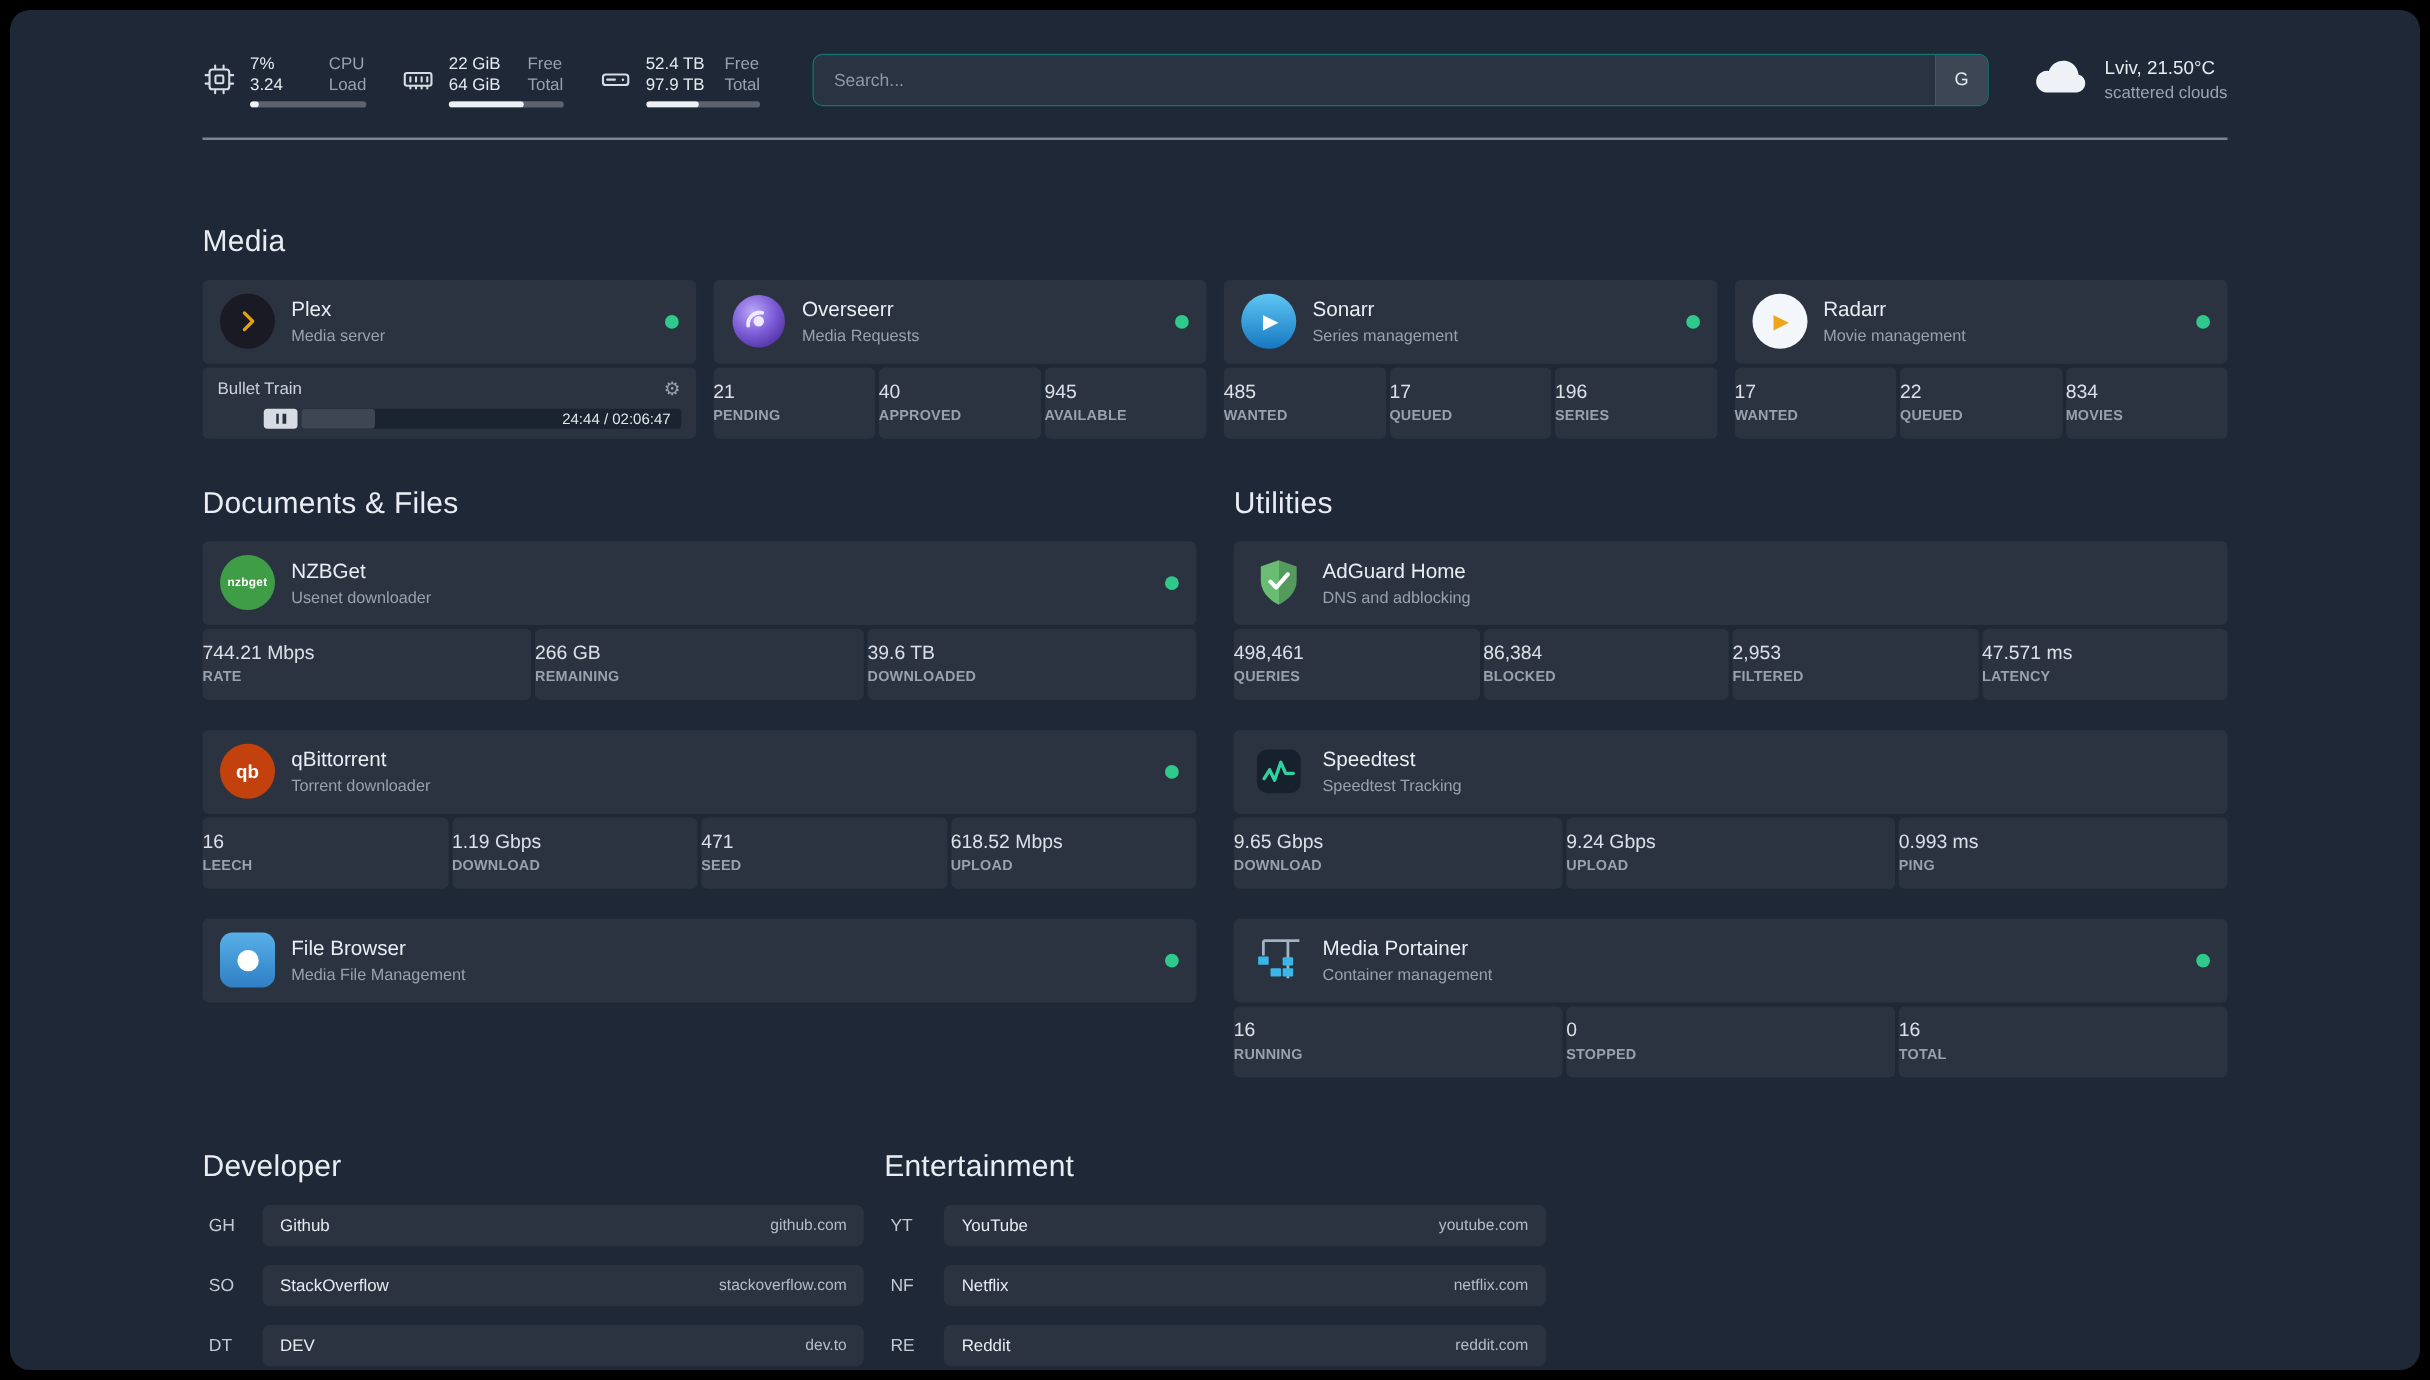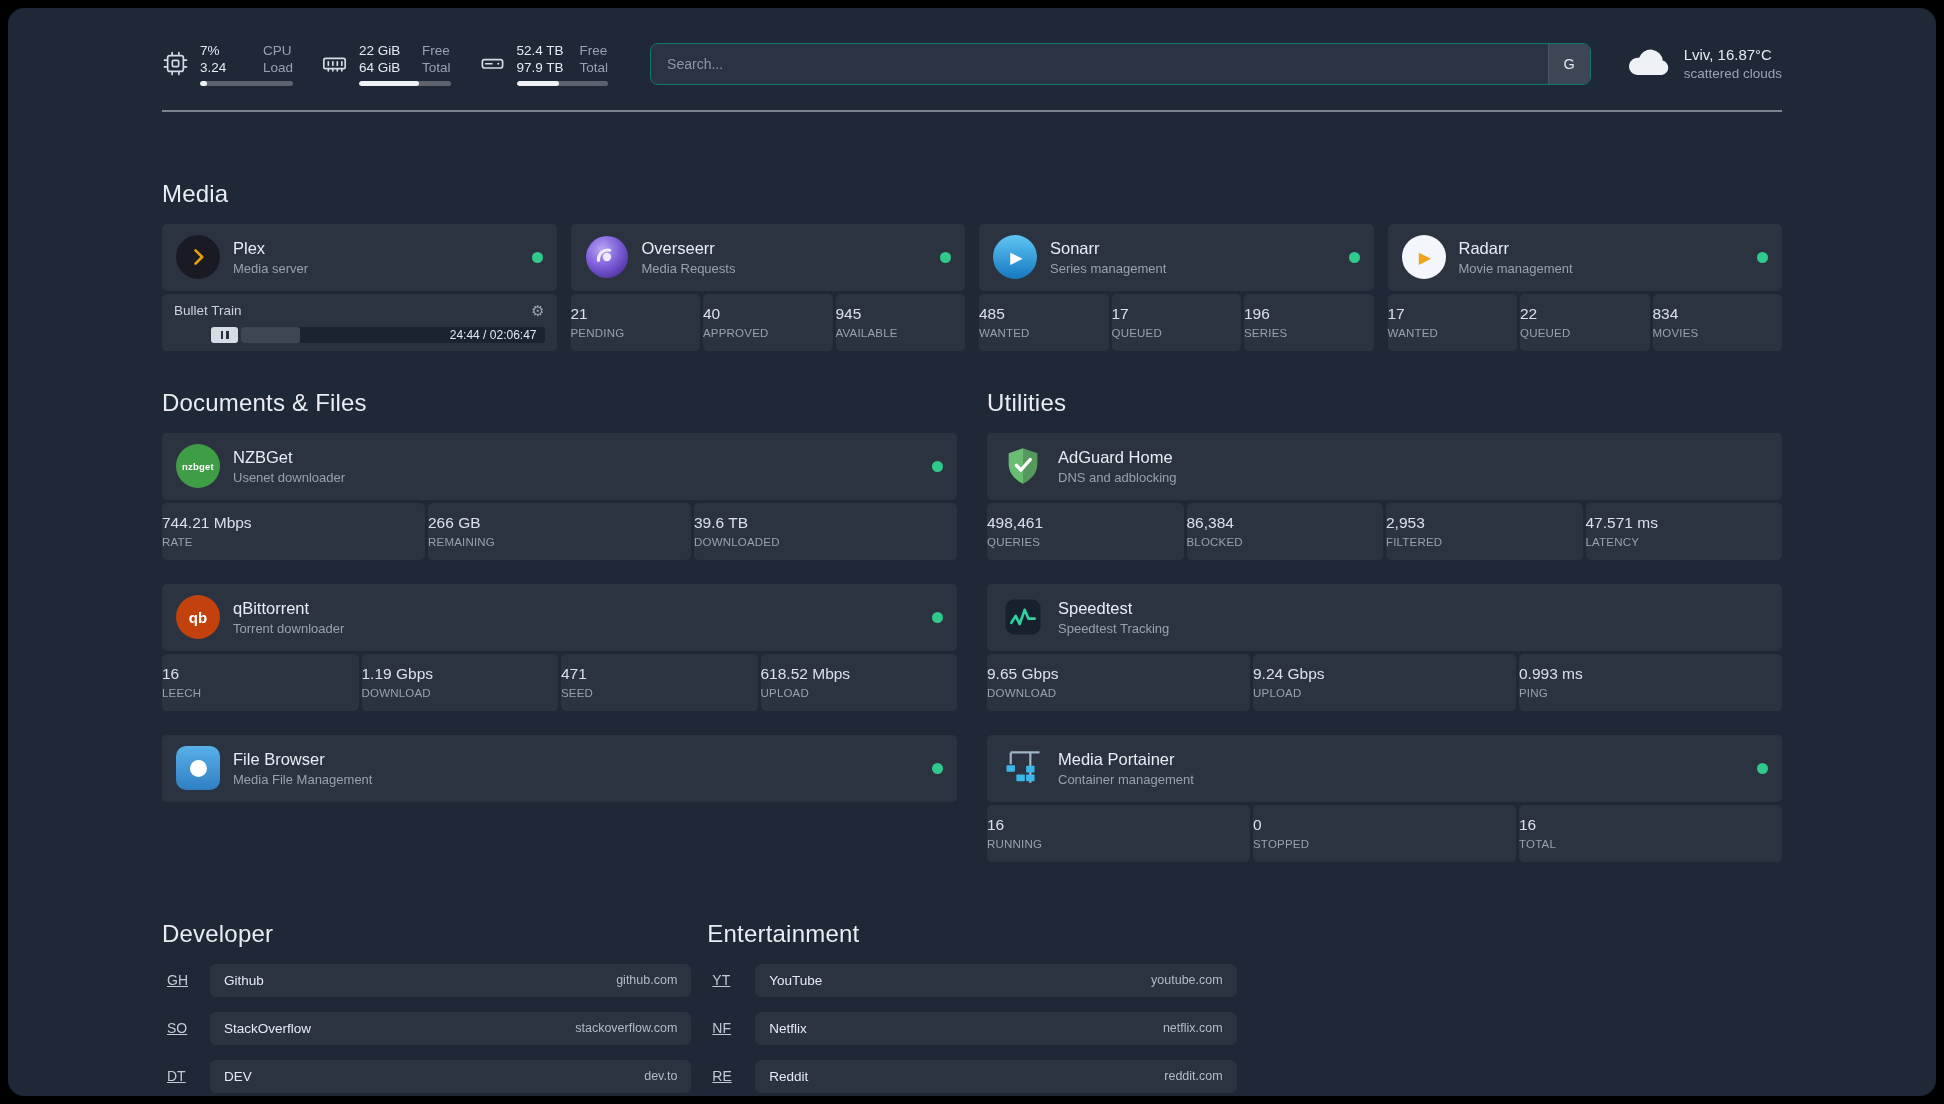--- a/index.html
+++ b/index.html
@@ -42,21 +42,21 @@
   .card { display:flex; flex-direction:column; gap:3px; }
   .block { background:rgba(255,255,255,0.055); border-radius:5px; }
   .head { display:flex; align-items:center; gap:13px; padding:11px 14px; height:67px; cursor:pointer; }
   .svc-name { font-size:16.5px; color:#e9edf3; }
   .svc-desc { font-size:13px; color:#98a1b0; margin-top:3px; }
   .dot { width:11px; height:11px; border-radius:50%; background:#2fc98c; margin-left:auto; flex:0 0 auto; }
   .stats { display:flex; gap:3px; }
   .stat { flex:1; background:rgba(255,255,255,0.055); border-radius:5px; height:57px;
     display:flex; flex-direction:column; justify-content:center; }
   .stat-v { font-size:15.5px; color:#dbe0e8; }
-  .stat-l { font-size:11.5px; font-weight:400; color:#98a1b0; margin-top:4px; letter-spacing:.2px; }
+  .stat-l { font-size:11.5px; font-weight:700; color:#98a1b0; margin-top:4px; letter-spacing:.2px; }
 
   
   .mw { height:57px; padding:8px 12px; display:flex; flex-direction:column; justify-content:space-between; }
   .mw-top { display:flex; justify-content:space-between; align-items:center; }
   .mw-title { font-size:13.5px; color:#ccd2db; }
   .gear { color:#98a1b0; font-size:15px; cursor:pointer; }
   .mw-bottom { display:flex; align-items:center;padding-left:37px; }
   .pause { width:27px; height:16px; background:#d7dce4; border-radius:3px; display:flex; align-items:center;
     justify-content:center; gap:3px; flex:0 0 auto; cursor:pointer; }
   .pause i { width:2.5px; height:8px; background:#27303f; display:block; }
@@ -71,21 +71,21 @@
   .icon-radarr { background:#f3f6fa; color:#f0a41c; font-size:16px; padding-left:3px; }
   .icon-nzbget { background:#3f9d46; color:#fff; font-size:9.5px; font-weight:700; letter-spacing:.2px; }
   .icon-qb { background:#c2410c; color:#fff; font-size:15px; font-weight:700; }
   .icon-fb { background:linear-gradient(180deg,#58b0e8,#2f7fc4); border-radius:10px; }
   .fb-core { width:17px; height:17px; background:#fff; border-radius:50%; }
 
   
   .bm-grid { display:grid; grid-template-columns:repeat(3,1fr); gap:16px; margin-top:58px; align-items:start; }
   .bm-list { display:flex; flex-direction:column; gap:15px; margin-top:16px; }
   .bm-row { display:flex; align-items:center; cursor:pointer; }
-  .bm-abbr { width:48px; padding-left:5px; font-size:14px; color:#c3cad5;text-decoration:underline; }
+  .bm-abbr { width:48px; padding-left:5px; font-size:14px; color:#c3cad5; }
   .bm-pill { flex:1; height:33px; background:rgba(255,255,255,0.055); border-radius:6px; display:flex;
     align-items:center; justify-content:space-between; padding:0 14px; }
   .bm-name { font-size:13.5px; color:#e6eaf1; }
   .bm-url { font-size:12.5px; color:#b3bbc8; }
 </style>
 </head>
 <body>
 
 <div class="page">
 
@@ -166,21 +166,21 @@
       <div class="search-g">G</div>
     </div>
 
     <div class="weather">
       <span>
         <svg width="46" height="34" viewBox="0 0 32 22" fill="#eef1f6">
             <path d="M25.5 20H8.5a6 6 0 1 1 1.3-11.9A8.5 8.5 0 0 1 26.3 10a5.1 5.1 0 0 1-0.8 10z"></path>
           </svg>
       </span>
       <div>
-        <div class="weather-line1">Lviv, 16.87°C</div>
+        <div class="weather-line1">Lviv, 21.50°C</div>
         <div class="weather-line2">scattered clouds</div>
       </div>
     </div>
   </div>
 
   <hr class="divider">
 
   <section class="section-media">
     <h2 class="sec-title">Media</h2>
     <div class="media-grid">

